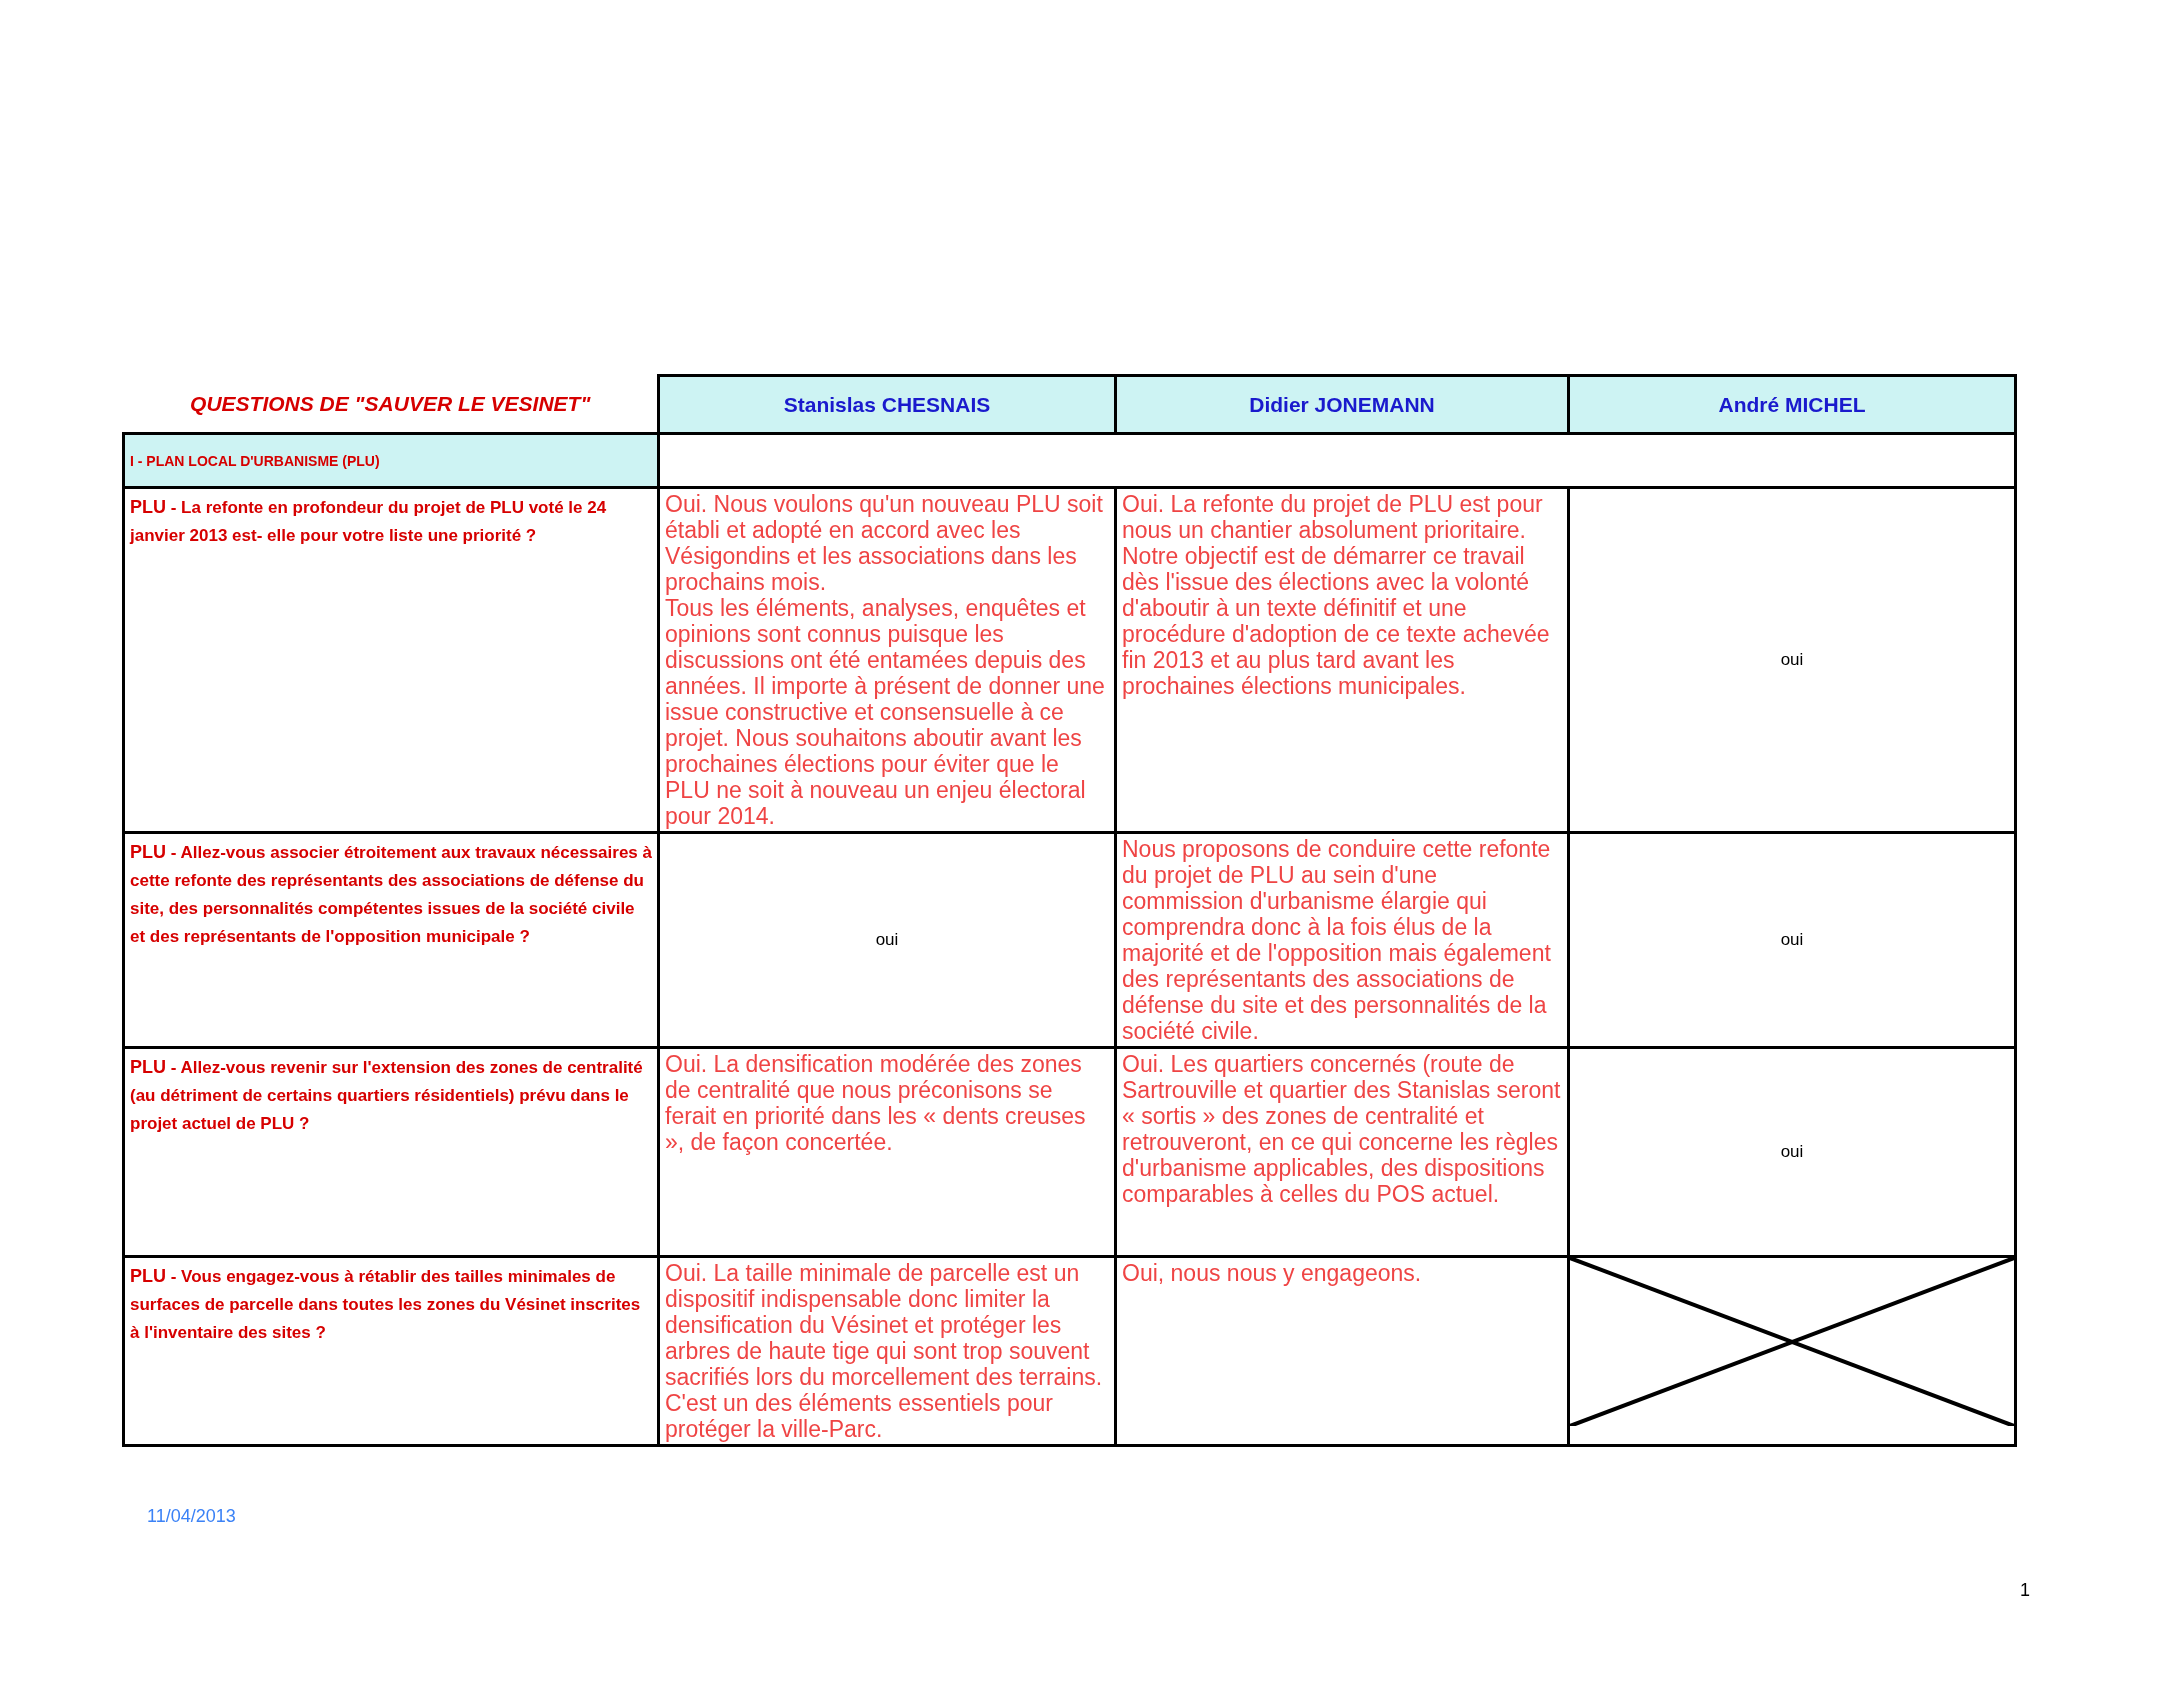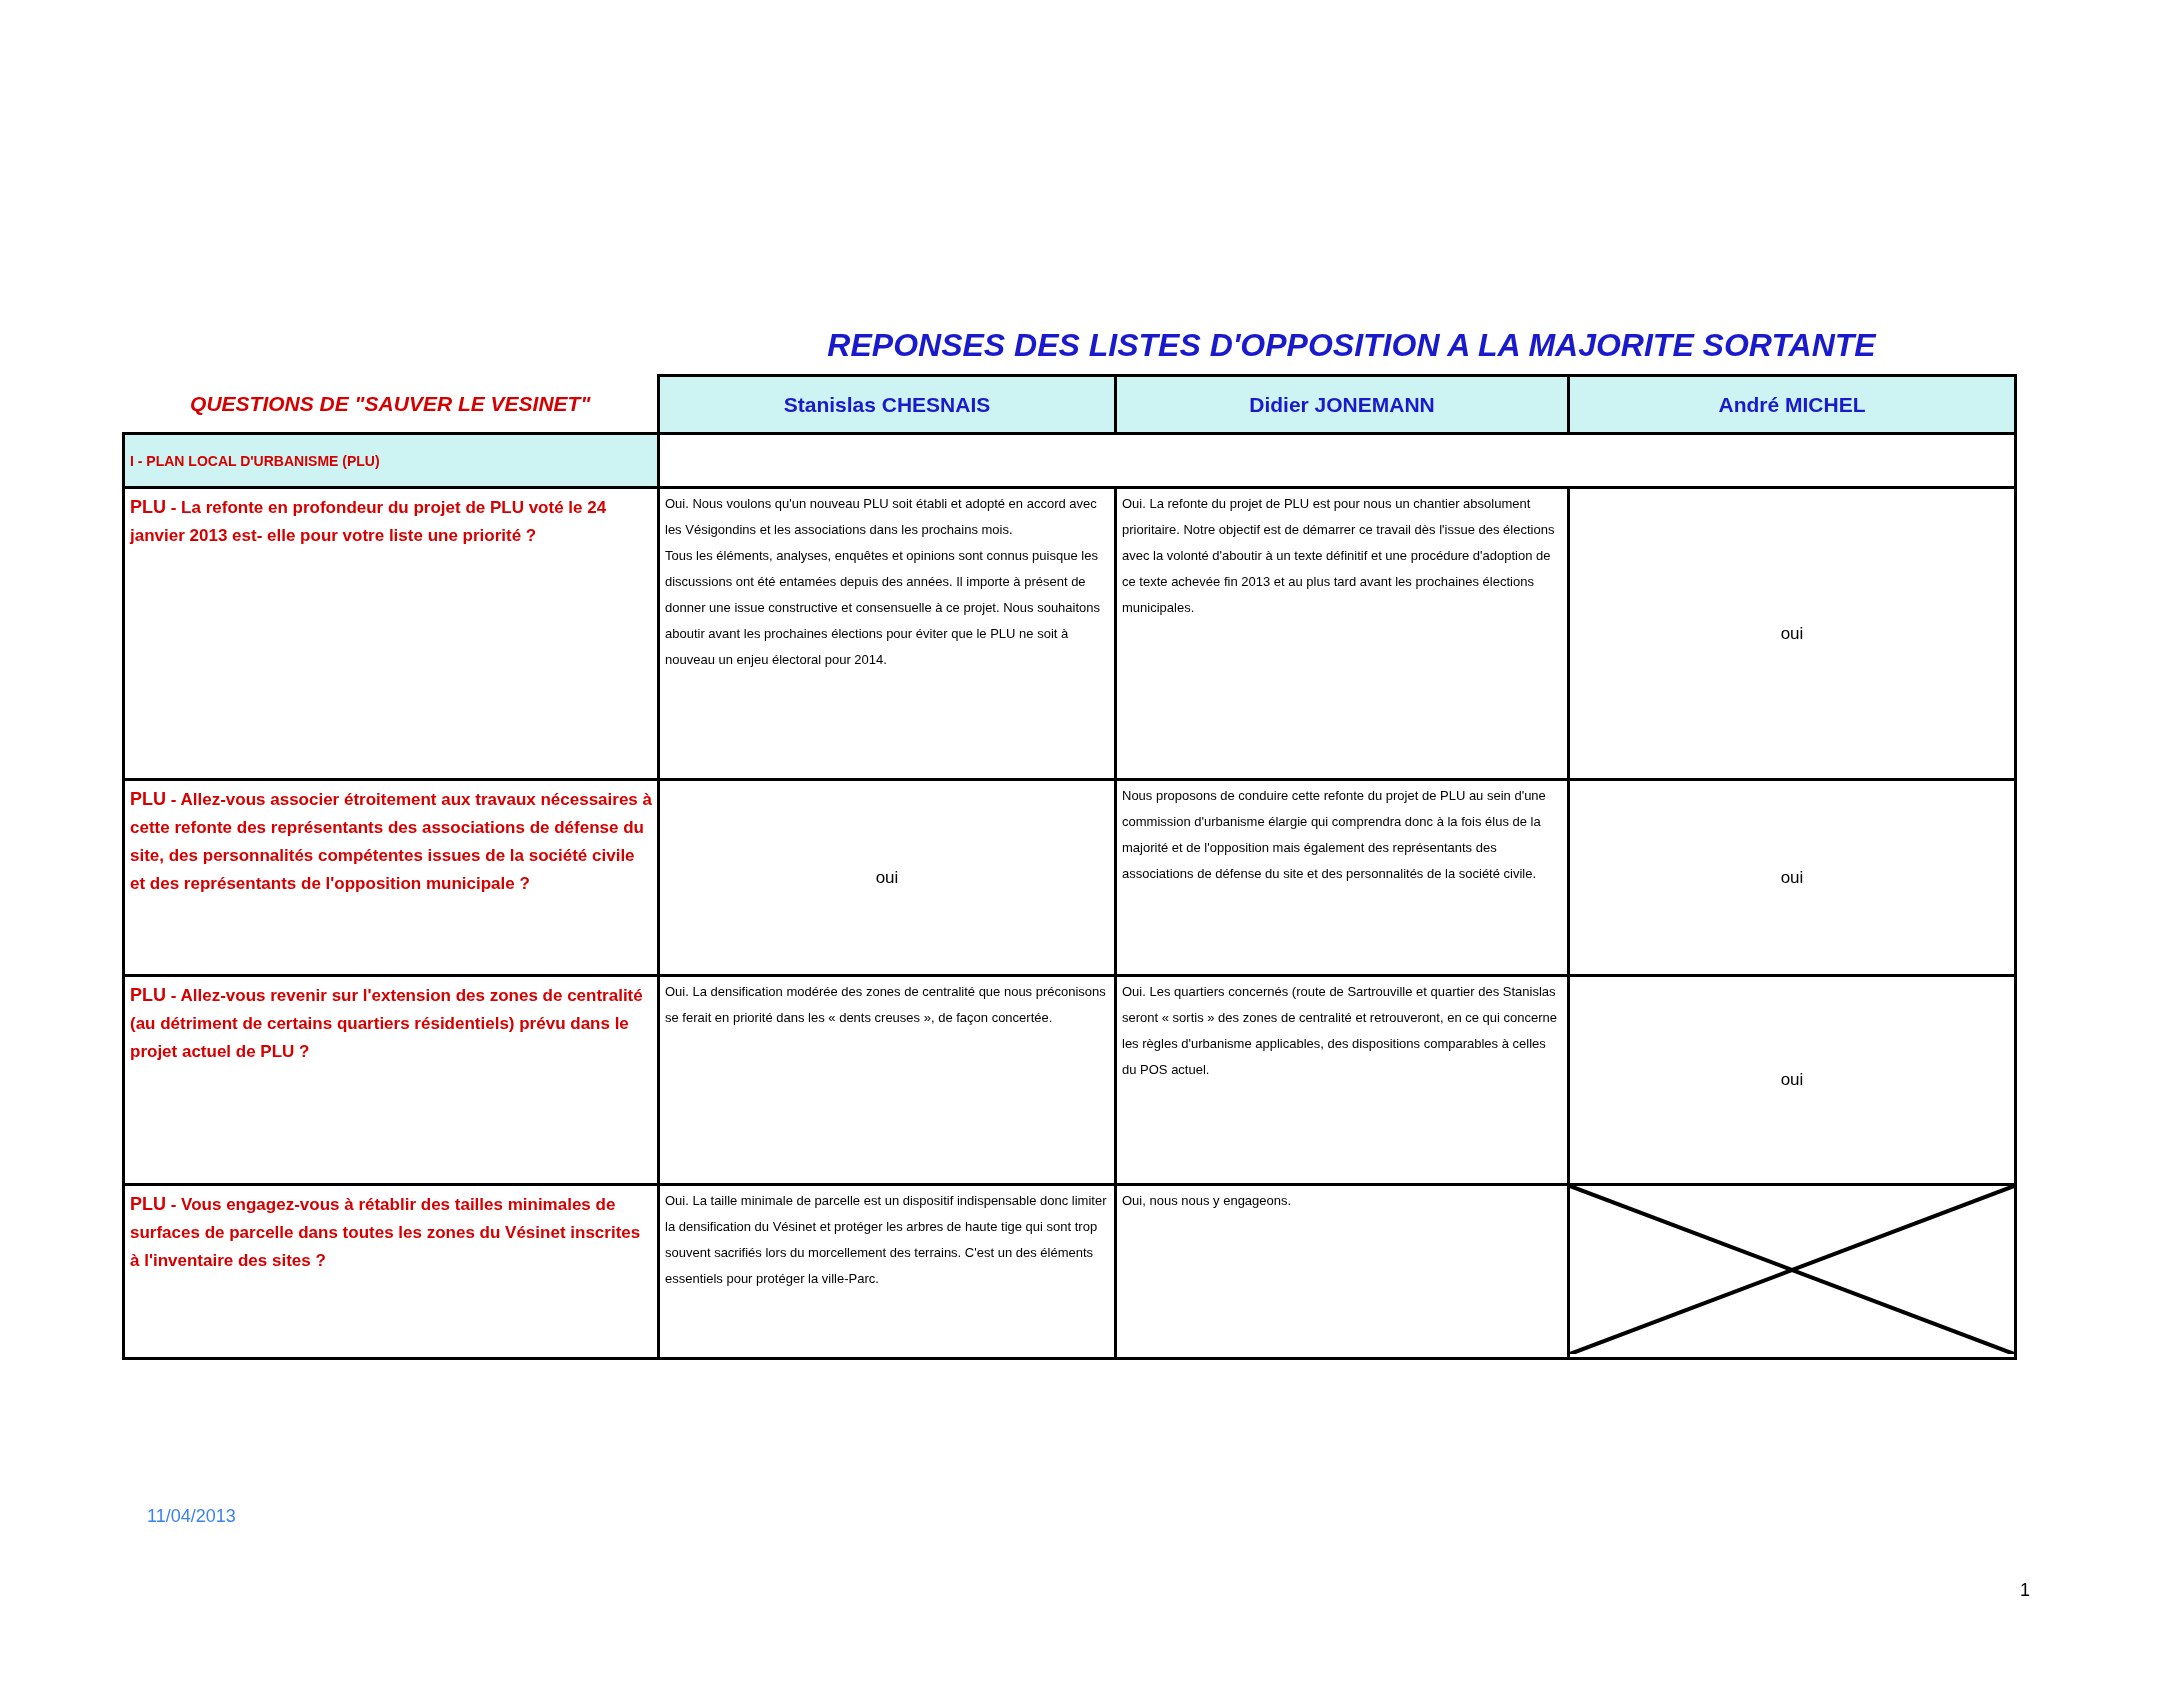--- a/index.html
+++ b/index.html
@@ -78,22 +78,22 @@
   td.section-rest { background: #ffffff; }
   td.qcell {
     color: #d60000;
     font-weight: bold;
     font-size: 17px;
     line-height: 28px;
     padding-top: 4px;
   }
   .plu-prefix { font-size: 18px; }
   td.acell {
-    color: #000000;
-    font-size: 13px;
+    color: #ef4444;
+    font-size: 23px;
     line-height: 26px;
     white-space: pre-line;
     padding-top: 2px;
   }
   td.oui {
     color: #000000;
     font-size: 17px;
     text-align: center;
     vertical-align: middle;
     margin-left: 12px;
@@ -117,21 +117,20 @@
     top: 1580px;
     font-size: 18px;
     color: #000000;
   }
 </style>
 </head>
 <body>
 
 <div class="page">
 
-  <div class="doc-title">REPONSES DES LISTES D'OPPOSITION A LA MAJORITE SORTANTE</div>
 
   <table class="resp">
     <colgroup>
         <col class="c1">
         <col class="c2">
         <col class="c3">
         <col class="c4">
       </colgroup>
 
     <tbody>

